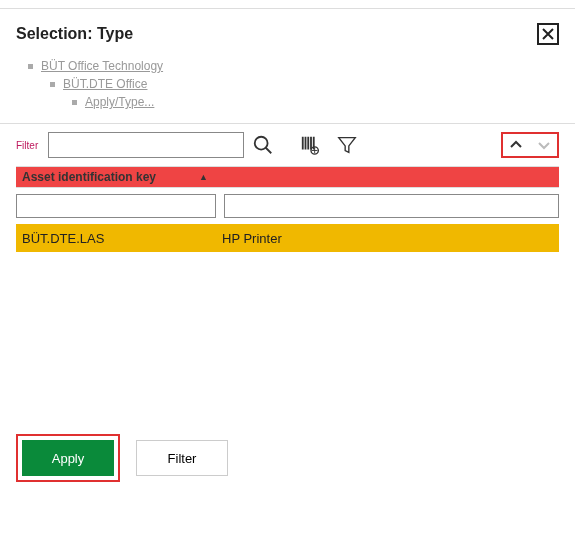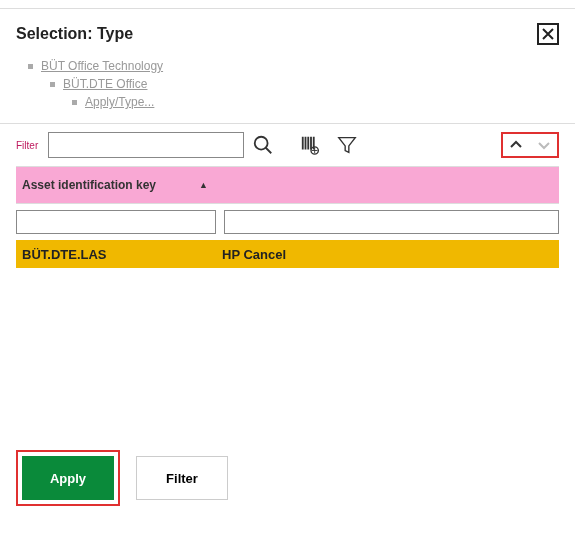--- a/index.html
+++ b/index.html
@@ -90,24 +90,24 @@
   .chev {
     width: 18px; height: 18px;
     display:flex; align-items:center; justify-content:center;
     cursor:pointer;
   }
   .grid {
     padding: 0 16px;
   }
   .grid-header {
     display: flex;
-    background: #f9a8d4;
+    background: #ef4444;
     border-top: 1px solid #ddd;
     border-bottom: 1px solid #ddd;
-    height: 38px;
+    height: 22px;
     align-items: center;
     font-weight: 600;
     font-size: 12px;
     color: #333;
   }
   .col1 { width: 200px; padding-left: 6px; position:relative; }
   .col2 { flex: 1; padding-left: 6px; }
   .sort-caret {
     position:absolute;
     right:8px; top:2px;
@@ -129,39 +129,39 @@
   .gf1 { width: 200px; }
   .gf2 { flex:1; }
   .grid-row {
     display:flex;
     height: 28px;
     align-items:center;
     font-size: 13px;
   }
   .grid-row.selected { background: #f0b800; color:#222; }
   .grid-row .col1, .grid-row .col2 { padding-left: 6px; }
-  .grid-body { min-height: 200px; font-weight: bold; }
+  .grid-body { min-height: 200px; }
   .footer {
     padding: 10px 16px 18px 16px;
     display:flex;
     gap: 16px;
     align-items:center;
   }
   .apply-wrap {
     border: 2px solid #e03030;
     padding: 4px;
   }
   .btn {
-    height: 44px;
+    height: 36px;
     min-width: 92px;
     border: 1px solid #ccc;
     background: #fff;
     font-size: 13px;
     cursor: pointer;
-    font-weight: 700;
+    font-weight: 400;
   }
   .btn-primary {
     background: #0a8a3a;
     border: 1px solid #0a8a3a;
     color: #fff;
   }
 </style>
 </head>
 <body>
 
@@ -229,21 +229,21 @@
         <span class="sort-caret">▲</span>
       </div>
     </div>
     <div class="grid-filter-row">
       <div class="gf1"><input type="text" value="" style=""></div>
       <div class="gf2"><input type="text" value="" style=""></div>
     </div>
     <div class="grid-body">
       <div class="grid-row selected">
         <div class="col1">BÜT.DTE.LAS</div>
-        <div class="col2">HP Cancel</div>
+        <div class="col2">HP Printer</div>
       </div>
     </div>
   </div>
 
   <div class="footer">
     <div class="apply-wrap">
       <button class="btn btn-primary">Apply</button>
     </div>
     <button class="btn">Filter</button>
   </div>

